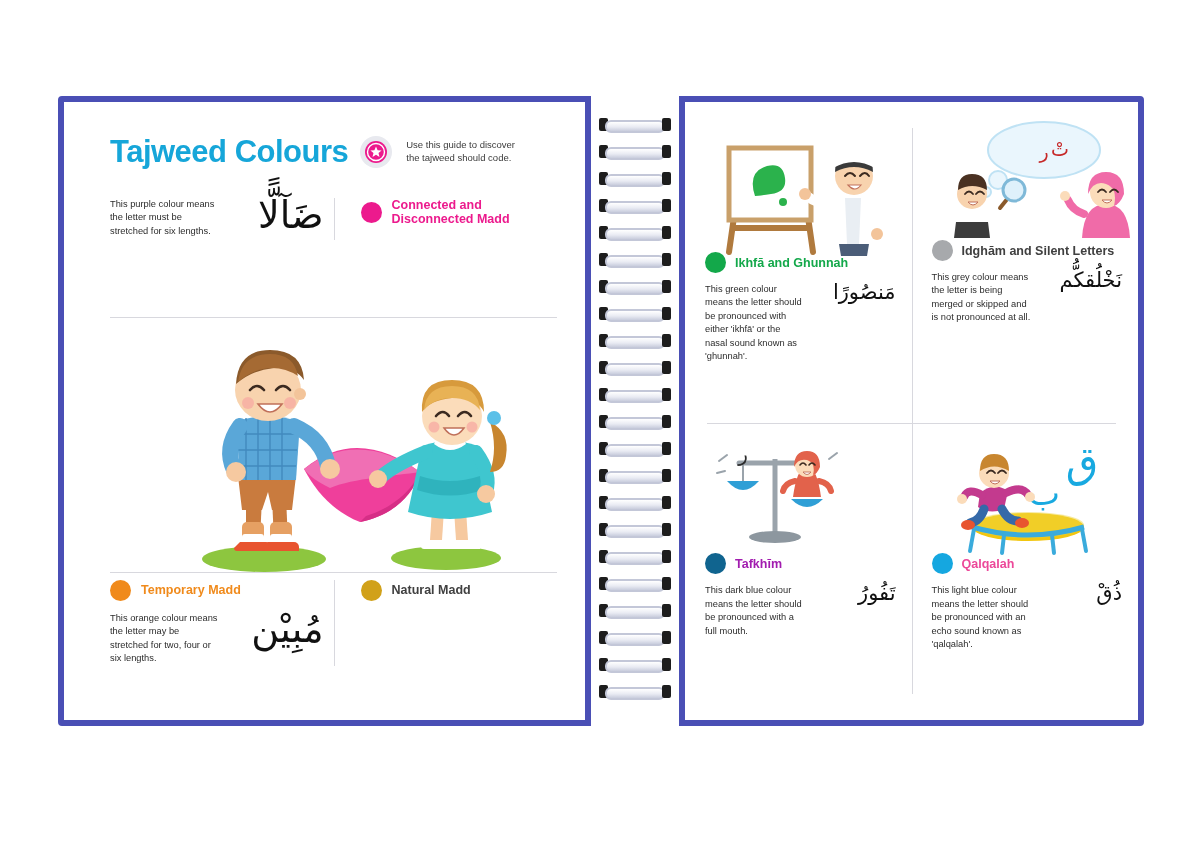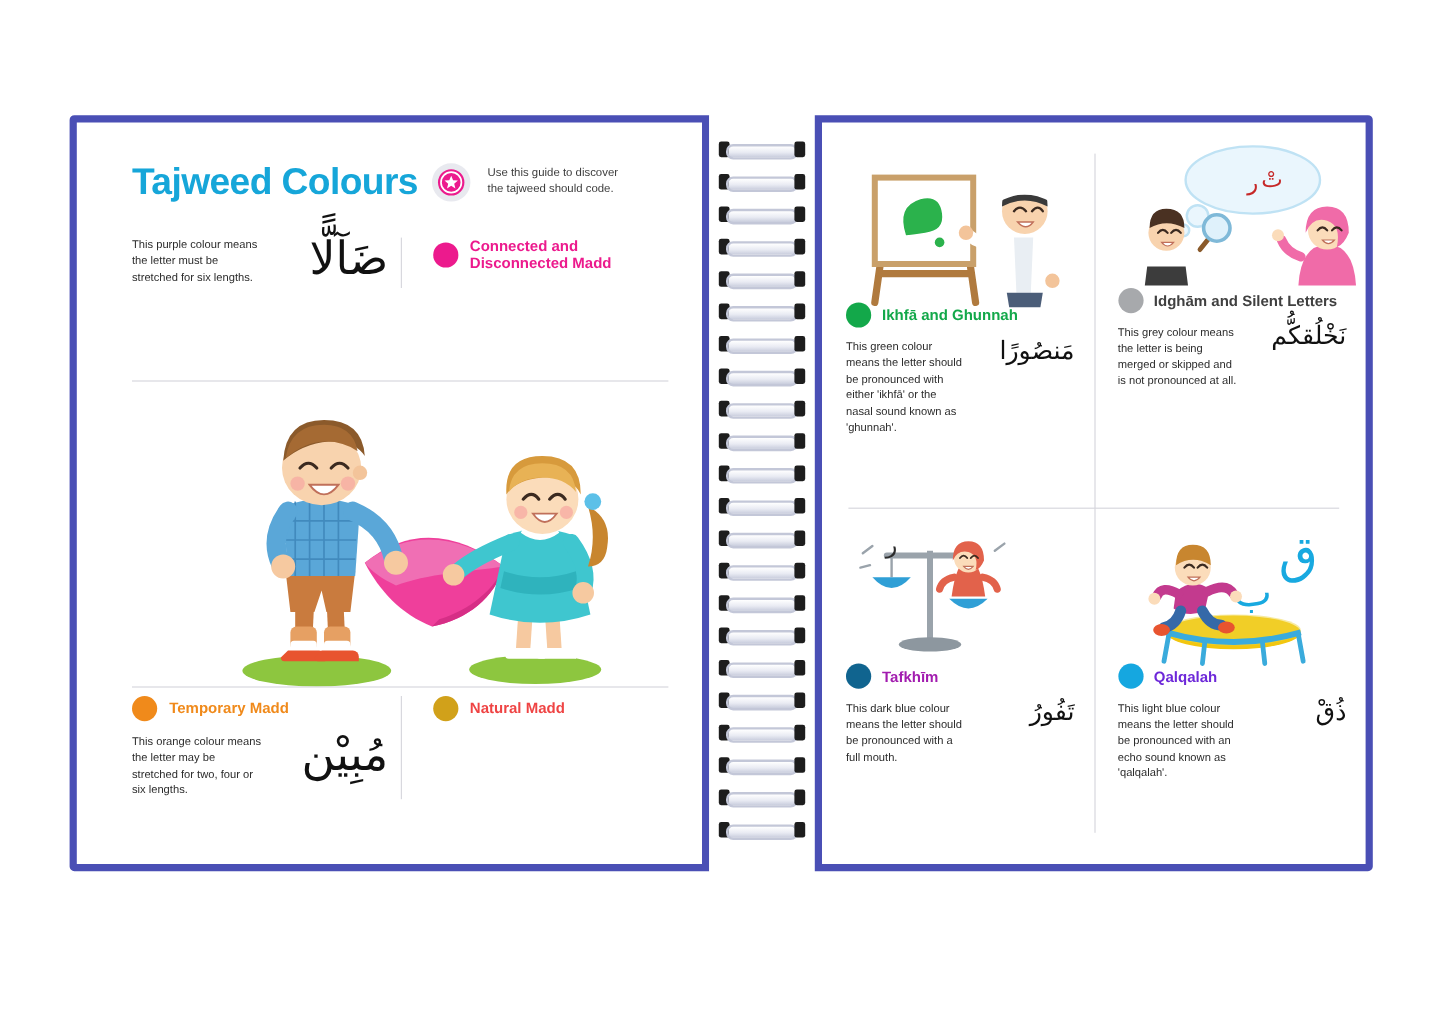--- a/index.html
+++ b/index.html
@@ -383,21 +383,21 @@
           </div>
           <div class="lcard-body">
             <div class="lcard-desc">This orange colour means the letter may be stretched for two, four or six lengths.</div>
             <div class="arabic lg">مُبِيْن</div>
           </div>
         </div>
 
         <div class="lcard second">
           <div class="lcard-head">
             <span class="dot" style="background:#d1a11a"></span>
-            <span class="lcard-title" style="color:#ef4444">Natural Madd</span>
+            <span class="lcard-title" style="color:#404040">Natural Madd</span>
           </div>
         </div>
       </div>
     </div>
   </div>
 
   <div id="spiral">
     <div class="ring" style="top:22px">
         <span class="cap l"></span>
         <span class="wire"></span>
@@ -667,21 +667,21 @@
             <ellipse cx="90" cy="82" rx="7" ry="5" fill="#e8542f"></ellipse>
             <ellipse cx="62" cy="32" rx="15" ry="15" fill="#fbdcba"></ellipse>
             <path d="M48 30 q0 -17 14 -17 q15 0 15 17 q-15 -9 -29 0 z" fill="#c8862f"></path>
             <path d="M55 32 q4 -5 8 0" stroke="#3b2a20" stroke-width="1.8" fill="none" stroke-linecap="round"></path>
             <path d="M66 32 q4 -5 8 0" stroke="#3b2a20" stroke-width="1.8" fill="none" stroke-linecap="round"></path>
             <path d="M58 40 q5 6 10 0 z" fill="#ffffff" stroke="#c0705a" stroke-width="1"></path>
           </svg>
         </div>
         <div class="rcard-head">
           <span class="dot" style="background:#15a7e0"></span>
-          <span class="rcard-title" style="color:#6d28d9">Qalqalah</span>
+          <span class="rcard-title" style="color:#ec4899">Qalqalah</span>
         </div>
         <div class="rcard-body">
           <div class="rcard-desc">This light blue colour means the letter should be pronounced with an echo sound known as 'qalqalah'.</div>
           <div class="arabic md">ذُقْ</div>
         </div>
       </div>
 
     </div>
   </div>
 </div>

